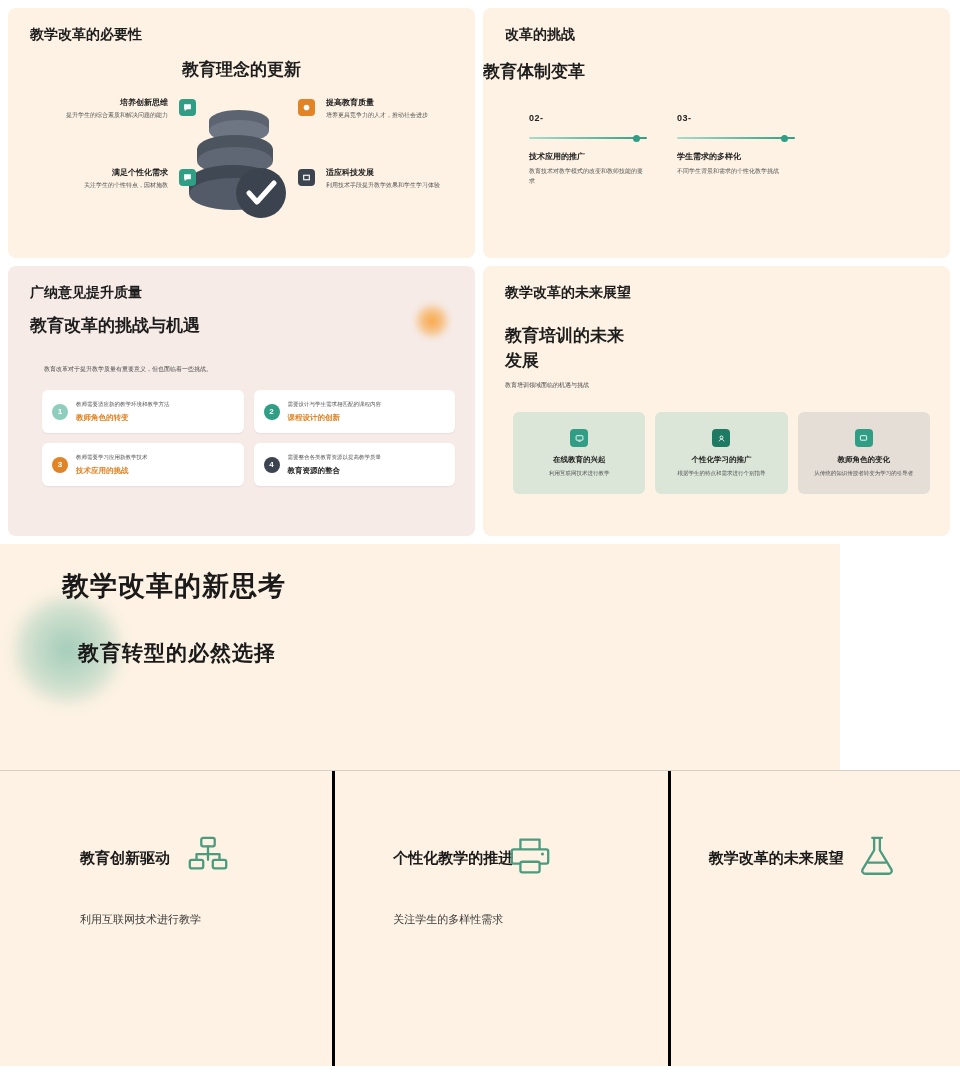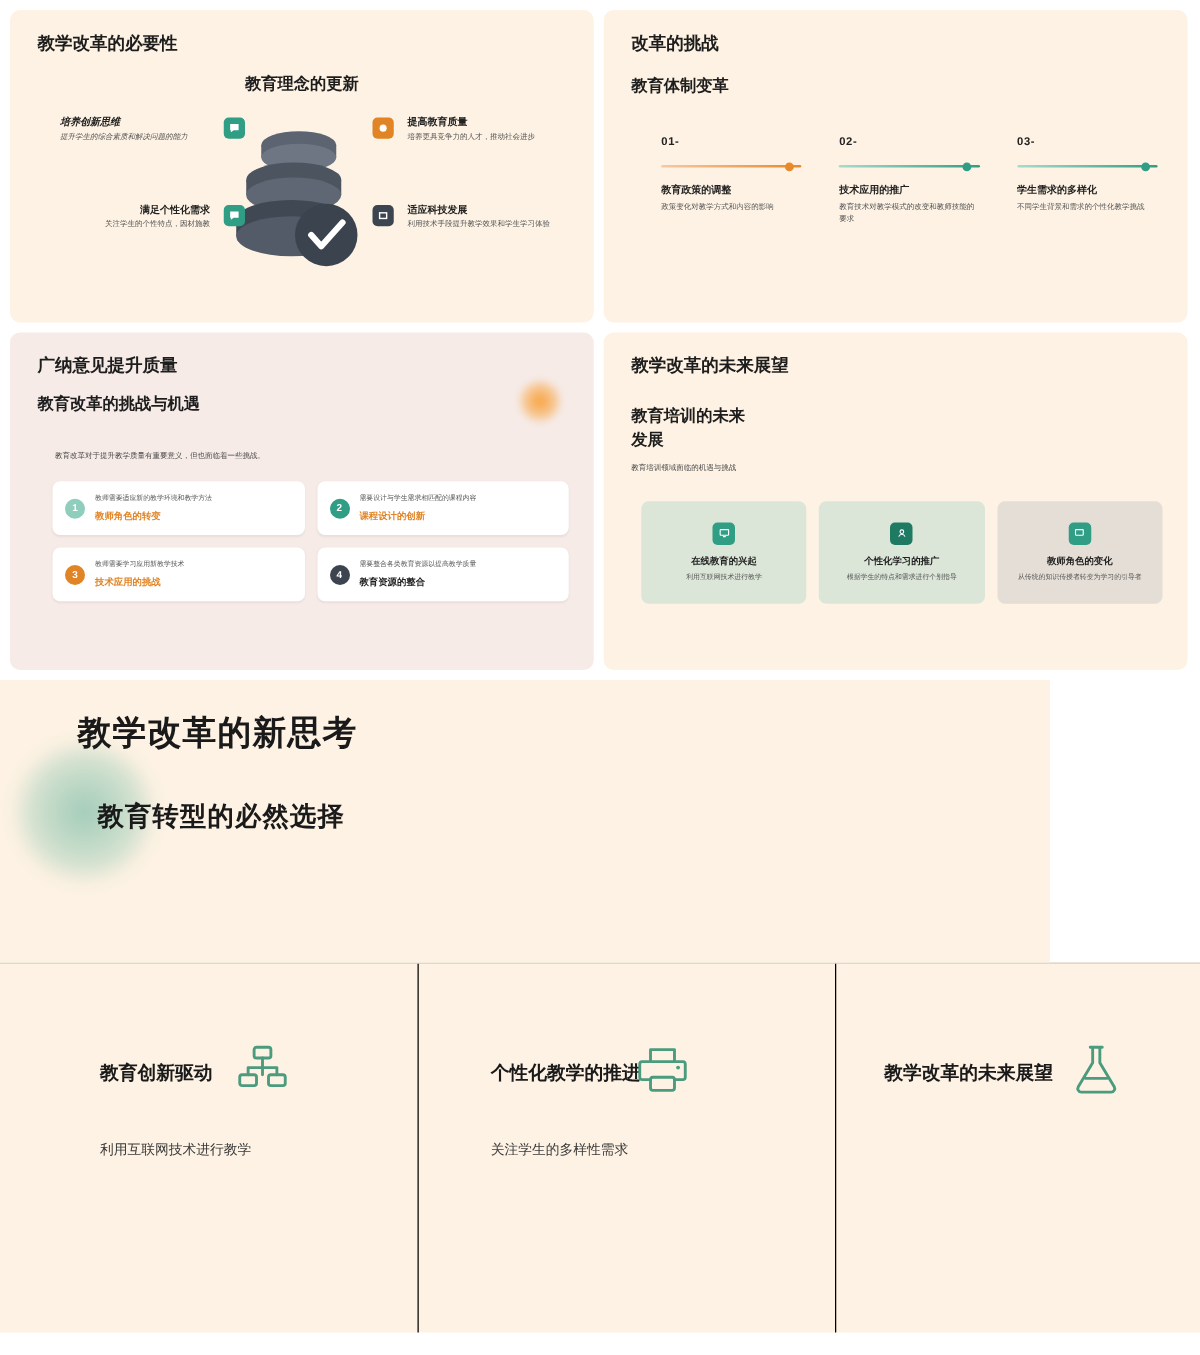--- a/index.html
+++ b/index.html
@@ -28,53 +28,53 @@
   .card-ml { width: 467px; height: 270px; background: #f6ebe7; }
   .card-mr { width: 467px; height: 270px; }
 
   .card-title {
     font-size: 14px;
     font-weight: bold;
     color: #1d1d1d;
     padding: 18px 0 0 22px;
   }
   .card-sub {
-    font-size: 13px;
+    font-size: 17px;
     font-weight: bold;
     color: #1d1d1d;
   }
 
   
   .c1-sub { text-align: center; margin-top: 14px; }
   .c1-body { position: relative; height: 150px; margin-top: 8px; }
   .feat {
     position: absolute;
     width: 120px;
   }
   .feat .ftitle { font-size: 8px; font-weight: bold; color: #222; }
   .feat .fdesc { font-size: 6px; color: #555; line-height: 1.5; margin-top: 3px; }
   .badge {
     width: 17px; height: 17px; border-radius: 4px;
     display: flex; align-items: center; justify-content: center;
     position: absolute;
   }
   .badge svg { width: 9px; height: 9px; }
-  .f1 { left: 40px; top: 8px; text-align: left; font-style: italic; }
+  .f1 { left: 40px; top: 8px; text-align: right; }
   .f1 .badge { background: #2f9e84; right: -28px; top: 2px; }
   .f2 { left: 40px; top: 78px; text-align: right; }
   .f2 .badge { background: #2f9e84; right: -28px; top: 2px; }
   .f3 { left: 318px; top: 8px; }
   .f3 .badge { background: #e08425; left: -28px; top: 2px; }
   .f4 { left: 318px; top: 78px; }
   .f4 .badge { background: #3c4450; left: -28px; top: 2px; }
 
   .coins { position: absolute; left: 175px; top: 0px; width: 120px; height: 140px; }
 
   
-  .c2-sub { padding-left: 22px; margin-top: 16px; }
+  .c2-sub { margin-top: 16px; }
   .steps { display: flex; gap: 30px; padding: 30px 24px 0 46px; }
   .step { width: 118px; }
   .step .num { font-size: 9px; font-weight: bold; color: #222; letter-spacing: .5px; }
   .track {
     height: 2px; border-radius: 2px; margin: 14px 0 12px 0; position: relative;
   }
   .track .dot {
     width: 7px; height: 7px; border-radius: 50%;
     position: absolute; top: -2.5px;
   }
@@ -154,21 +154,21 @@
   .bottom {
     width: 960px; height: 296px;
     background: #fdf2e3;
     display: flex;
     border-top: 1px solid #d8d0c4;
     gap: 43px;
   }
   .bcol {
     flex: 1; position: relative; padding: 78px 0 0 0;
   }
-  .bcol + .bcol { border-left: 1px solid #000000; }
+  .bcol + .bcol { border-left: 3px solid #000000; }
   .bcol .btitle {
     font-size: 15px; font-weight: bold; color: #1a1a1a;
     padding-left: 80px;
   }
   .bcol .bdesc {
     font-size: 11px; color: #3a3a3a;
     padding-left: 80px; margin-top: 44px;
   }
   .bicon { position: absolute; right: 58px; top: 62px; width: 46px; height: 46px; color: #4b9b7e; }
   .bcol:nth-child(2) .btitle, .bcol:nth-child(2) .bdesc { padding-left: 58px; }
@@ -245,28 +245,20 @@
 
     </div>
   </div>
 
   <div class="card card-tr">
     <div class="card-title">改革的挑战</div>
     <div class="card-sub c2-sub">教育体制变革</div>
 
     <div class="steps">
       <div class="step">
-        <div class="num">01-</div>
-        <div class="track" style="background:linear-gradient(90deg,#f7c9a2,#e8892a)">
-          <span class="dot" style="background:#e8892a;left:88%"></span>
-        </div>
-        <div class="stitle">教育政策的调整</div>
-        <div class="sdesc">政策变化对教学方式和内容的影响</div>
-      </div>
-      <div class="step">
         <div class="num">02-</div>
         <div class="track" style="background:linear-gradient(90deg,#a9dbcb,#2f9e84)">
           <span class="dot" style="background:#2f9e84;left:88%"></span>
         </div>
         <div class="stitle">技术应用的推广</div>
         <div class="sdesc">教育技术对教学模式的改变和教师技能的要求</div>
       </div>
       <div class="step">
         <div class="num">03-</div>
         <div class="track" style="background:linear-gradient(90deg,#a9dbcb,#2f9e84)">

